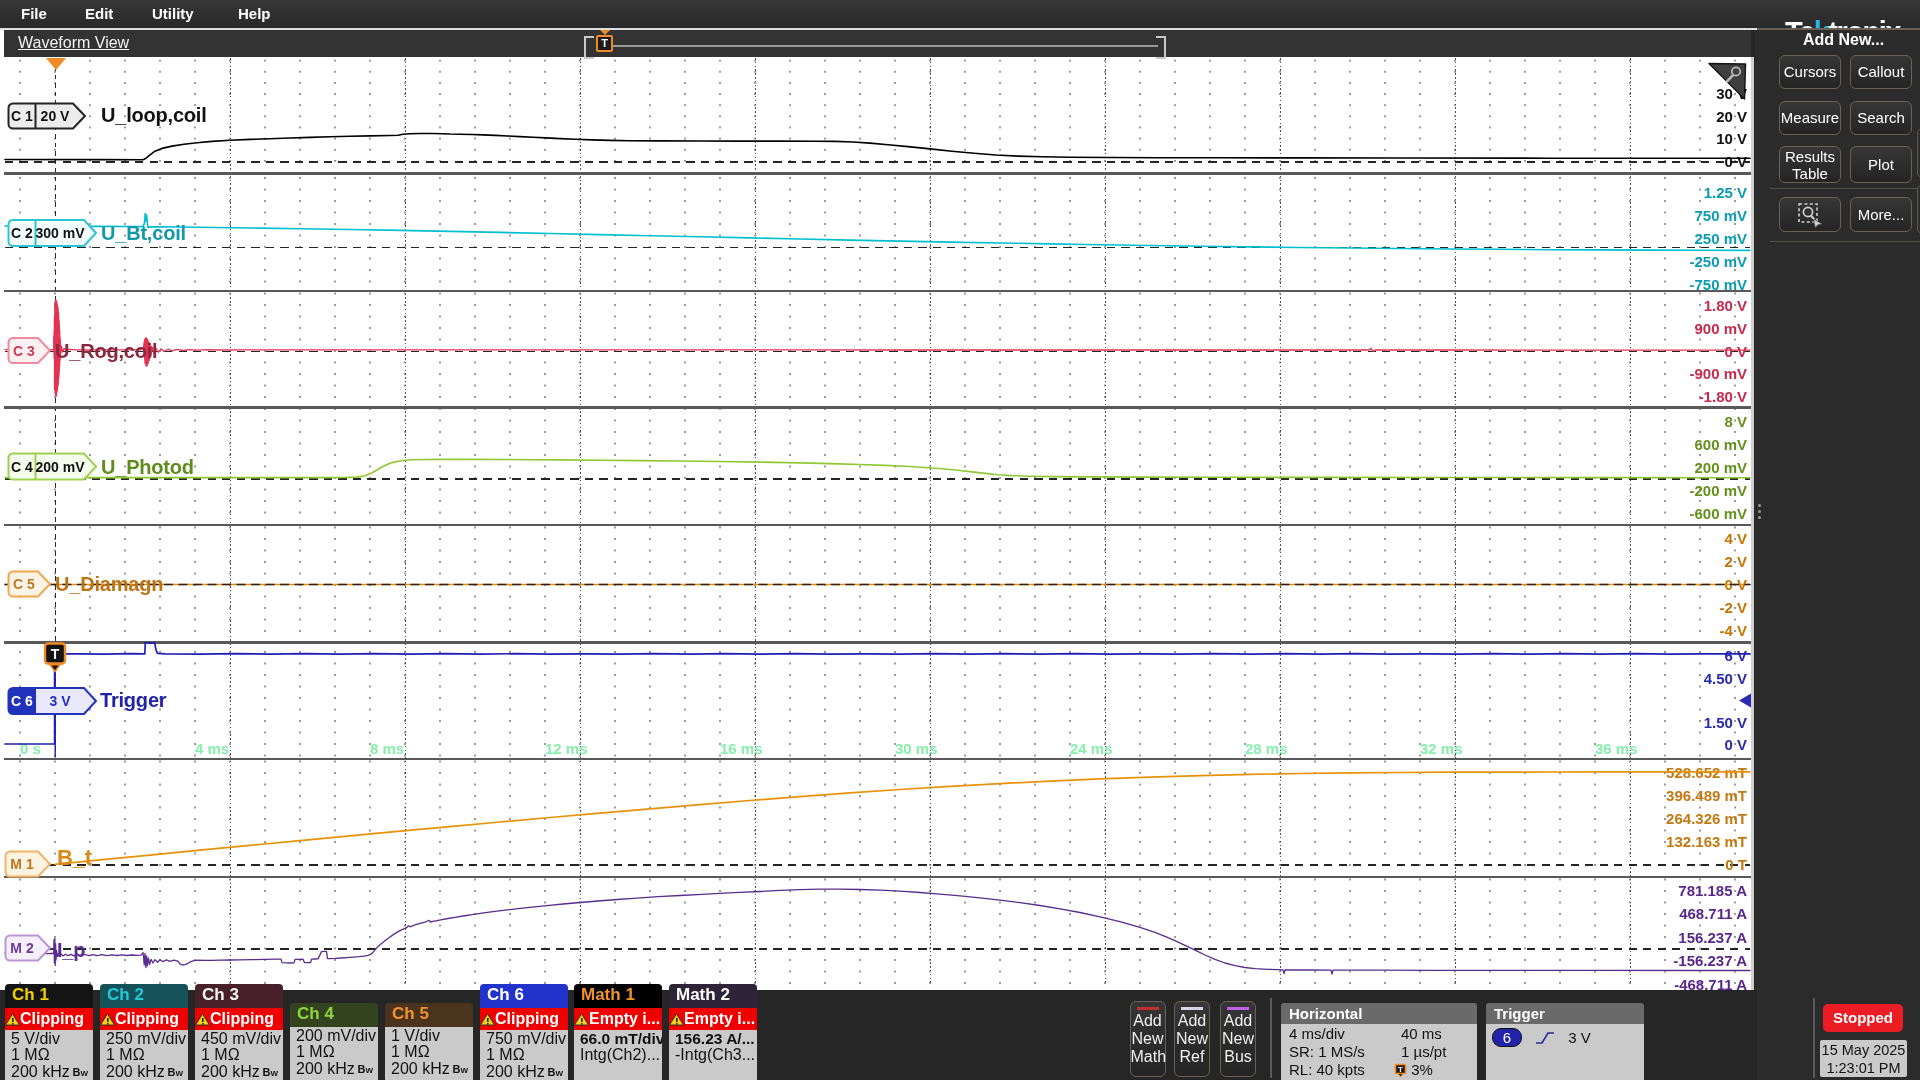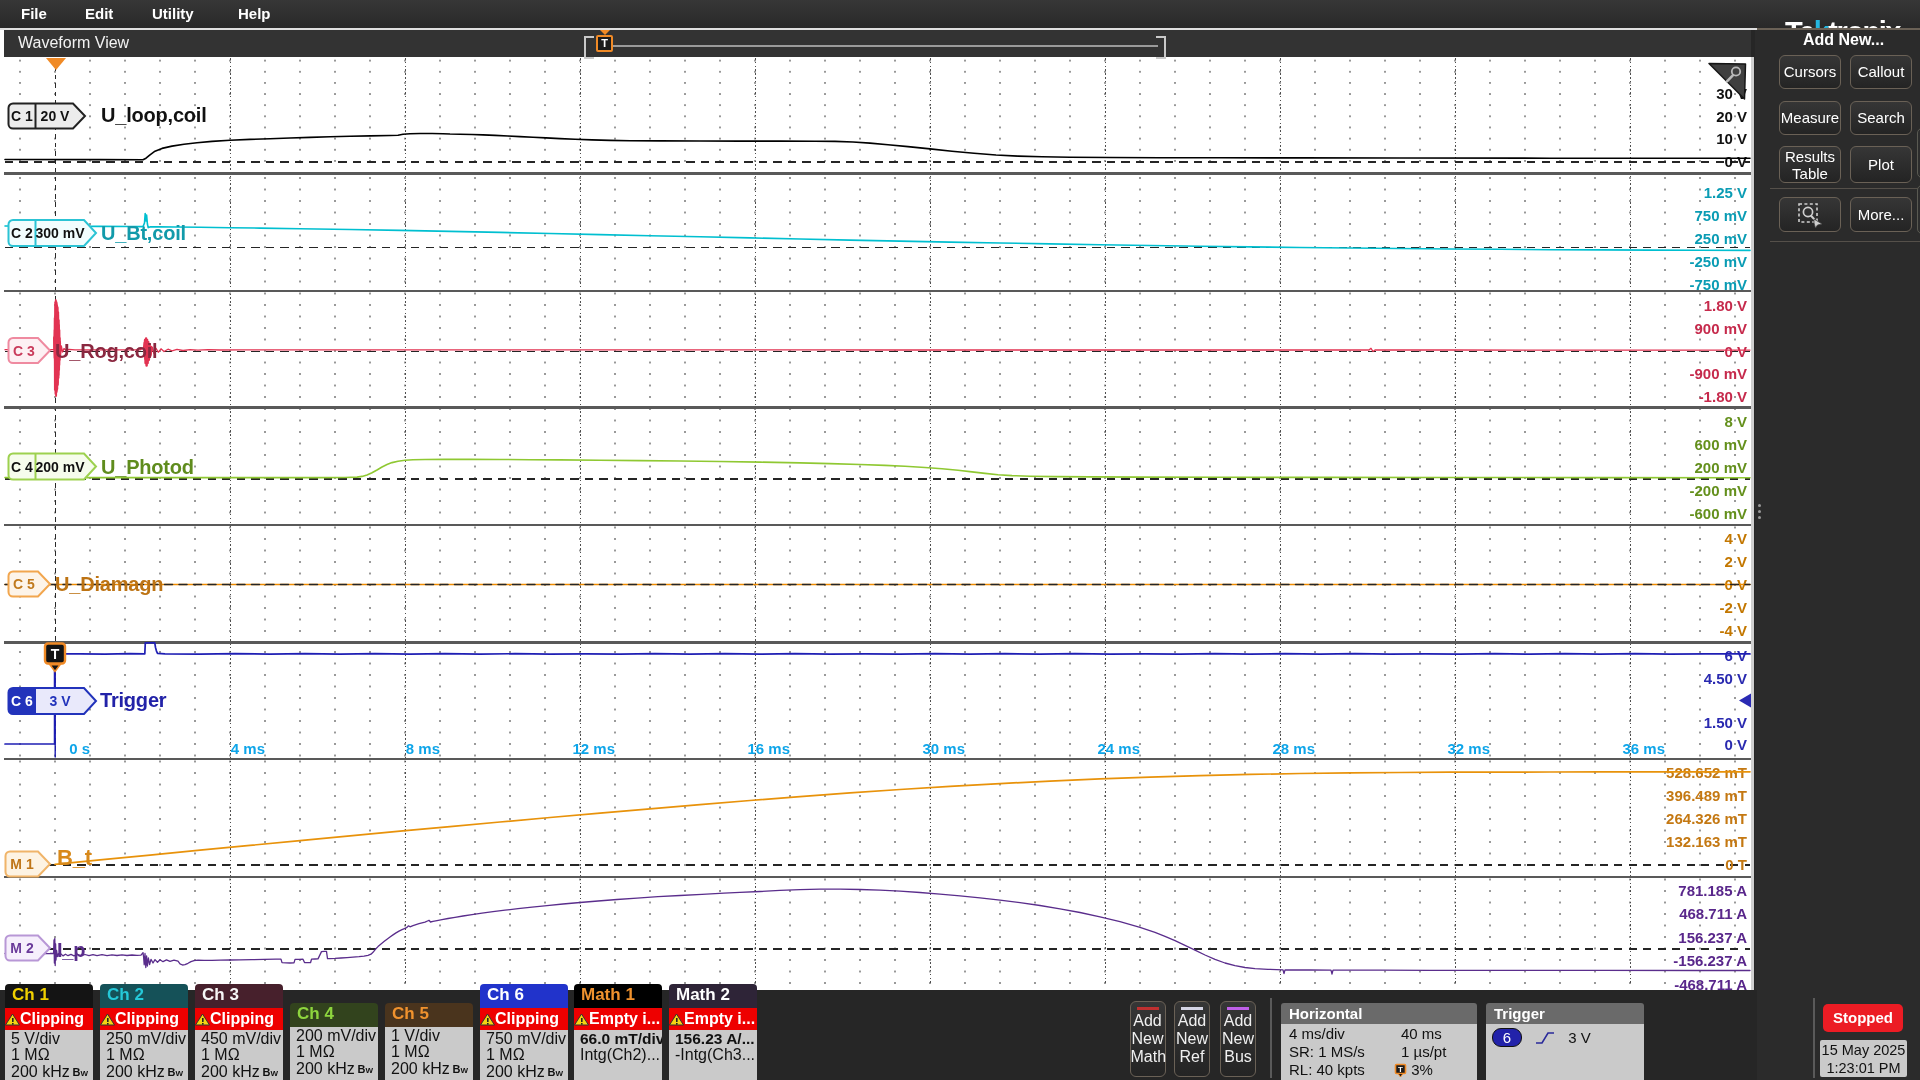--- a/index.html
+++ b/index.html
@@ -16,21 +16,21 @@
   
   #whitestrip{left:0;top:30px;width:4px;height:960px;background:#ffffff;}
   #plot{left:4px;top:57px;width:1747px;height:933px;background:#ffffff;overflow:hidden;}
   #rstrip{left:1751px;top:57px;width:3px;height:933px;background:#cfcfcf;}
   .band{left:4px;width:1747px;background-image:radial-gradient(circle,#303030 0.7px,rgba(0,0,0,0) 1px);background-size:35px 11.5px;}
   .vmaj{width:1px;background:repeating-linear-gradient(180deg,#4e4e4e 0 1.5px,rgba(0,0,0,0) 1.5px 3.8px);}
   .sep{left:4px;width:1747px;height:2.5px;background:#595959;}
   .zline{left:5px;width:1745px;height:1.5px;background:repeating-linear-gradient(90deg,#252525 0 8px,rgba(0,0,0,0) 8px 14.5px);}
   
   .slab{width:120px;text-align:right;font-size:15px;font-weight:bold;line-height:15px;}
-  .tlab{width:70px;text-align:right;font-size:15px;font-weight:bold;color:#0ea5e9;top:683px;}
+  .tlab{width:70px;text-align:left;font-size:15px;font-weight:bold;color:#86efac;top:683px;}
   .clab{font-weight:bold;font-size:20px;letter-spacing:-0.2px;}
   
   #botbar{left:0;top:990px;width:1757px;height:90px;background:#262626;}
   #sidepanel{left:1755px;top:30px;width:165px;height:1050px;background:#2b2b2b;}
   .btn{background:linear-gradient(#363636,#242424);border:1px solid #6a6156;border-radius:6px;color:#fff;text-align:center;}
   .panel-h{background:#6a6a6a;color:#fff;font-size:15px;font-weight:bold;padding:2px 0 2px 8px;border-radius:3px 3px 0 0;}
   .panel-b{background:#cacaca;color:#111;font-size:15px;}
   .chbadge{border-radius:4px 4px 0 0;font-size:17px;font-weight:bold;padding:1px 0 1px 7px;}
   .redrow{background:#ee0000;color:#fff;font-size:16px;font-weight:bold;height:22px;line-height:22px;white-space:nowrap;overflow:hidden;}
   .chbody{background:#cacaca;color:#111;font-size:16px;line-height:16.3px;padding:1px 0 0 6px;white-space:nowrap;overflow:hidden;}
@@ -42,21 +42,21 @@
   <div class="abs" id="menubar"></div>
   <div class="abs mitem" style="left:21px;">File</div>
   <div class="abs mitem" style="left:85px;">Edit</div>
   <div class="abs mitem" style="left:152px;">Utility</div>
   <div class="abs mitem" style="left:238px;text-align:center;">Help</div>
   <div class="abs" style="left:1785px;top:16px;font-size:29px;font-weight:bold;letter-spacing:-1.5px;color:#fff;">Te<span style="color:#25b7e0;">k</span>tronix</div>
   <div class="abs" id="topline"></div>
   <div class="abs" id="toplineR"></div>
   <div class="abs" id="sidepanel"></div>
   <div class="abs" id="wvhead"></div>
-  <div class="abs" style="left:18px;top:34px;color:#f2f2f2;font-size:16px;">Waveform View</div>
+  <div class="abs" style="left:18px;top:34px;color:#f2f2f2;font-size:16px;text-decoration:underline;">Waveform View</div>
   <div class="abs" id="whitestrip"></div>
   <div class="abs" id="plot"></div>
   <div class="abs" id="rstrip"></div>
   <div class="abs band" style="top:58px;height:113px;background-position:33.5px 8.2px;background-size:35px 11.15px;"></div>
   <div class="abs band" style="top:174.5px;height:114px;background-position:33.5px 8.75px;"></div>
   <div class="abs band" style="top:291.5px;height:114px;background-position:33.5px 7.25px;"></div>
   <div class="abs band" style="top:408px;height:115px;background-position:33.5px 6.75px;"></div>
   <div class="abs band" style="top:525.5px;height:115px;background-position:33.5px 7.25px;"></div>
   <div class="abs band" style="top:643px;height:114px;background-position:33.5px 3.25px;"></div>
   <div class="abs band" style="top:759.5px;height:115px;background-position:33.5px 7.25px;"></div>

